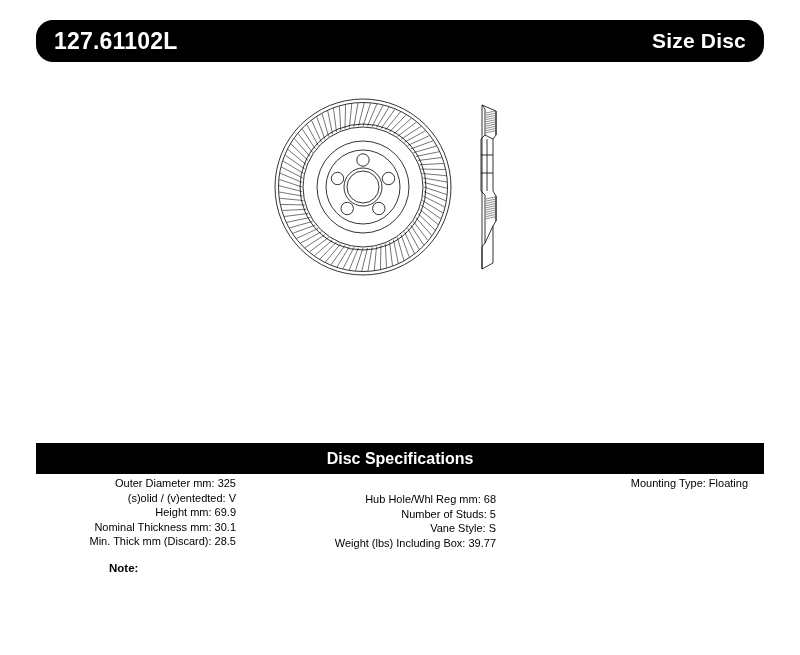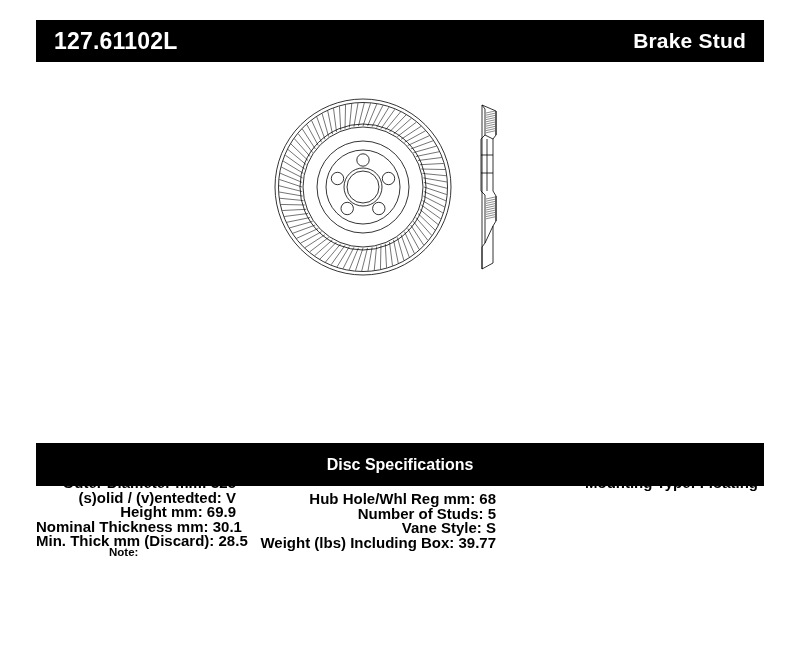--- a/index.html
+++ b/index.html
@@ -29,20 +29,21 @@
     left: 36px;
     top: 20px;
     width: 728px;
     height: 42px;
     background: #000000;
     display: flex;
     align-items: center;
     justify-content: space-between;
     box-sizing: border-box;
     padding: 16px 18px;
+    border-radius: 17px;
   }
   .part-number {
     color: #ffffff;
     font-size: 23px;
     font-weight: bold;
     letter-spacing: 0.2px;
     white-space: nowrap;
   }
   .product-type {
     color: #ffffff;
@@ -60,21 +61,21 @@
     width: 300px;
     height: 185px;
   }
 
   
   .specs-bar {
     position: absolute;
     left: 36px;
     top: 443px;
     width: 728px;
-    height: 43px;
+    height: 31px;
     background: #000000;
     display: flex;
     align-items: center;
     justify-content: center;
   }
   .specs-title {
     color: #ffffff;
     font-size: 16px;
     font-weight: bold;
   }
@@ -82,65 +83,65 @@
   
   .specs-body {
     position: absolute;
     left: 36px;
     top: 476px;
     width: 728px;
     height: 100px;
   }
   .col {
     position: absolute;
-    font-size: 15px;
-    font-weight: bold;
+    font-size: 11px;
+    font-weight: normal;
     line-height: 14.6px;
   }
   .col-left {
     left: 0;
     top: 0;
     width: 200px;
     text-align: right;
   }
   .col-mid {
     left: 210px;
     top: 0;
     width: 250px;
     text-align: right;
     margin-top: 16px;
   }
   .col-right {
-    left: 480px;
+    left: 470px;
     top: 0;
     width: 242px;
     text-align: right;
   }
   .spec-line {
     white-space: nowrap;
   }
 
   
   .note {
     position: absolute;
     left: 93px;
-    top: 546px;
+    top: 562px;
     font-size: 11.5px;
     font-weight: bold;
     padding-left: 16px;
   }
 </style>
 </head>
 <body>
 
 <div class="page">
 
   <div class="header-bar">
     <div class="part-number">127.61102L</div>
-    <div class="product-type">Brake Stud</div>
+    <div class="product-type">Size Disc</div>
   </div>
 
   <div class="drawing-area">
     <svg width="300" height="185" viewBox="0 0 300 185">
       <g fill="none" stroke="#000000" stroke-width="0.8">
 
         <circle cx="113" cy="92" r="88"></circle>
         <circle cx="113" cy="92" r="84.5"></circle>
         <circle cx="113" cy="92" r="63"></circle>
         <circle cx="113" cy="92" r="60"></circle>

